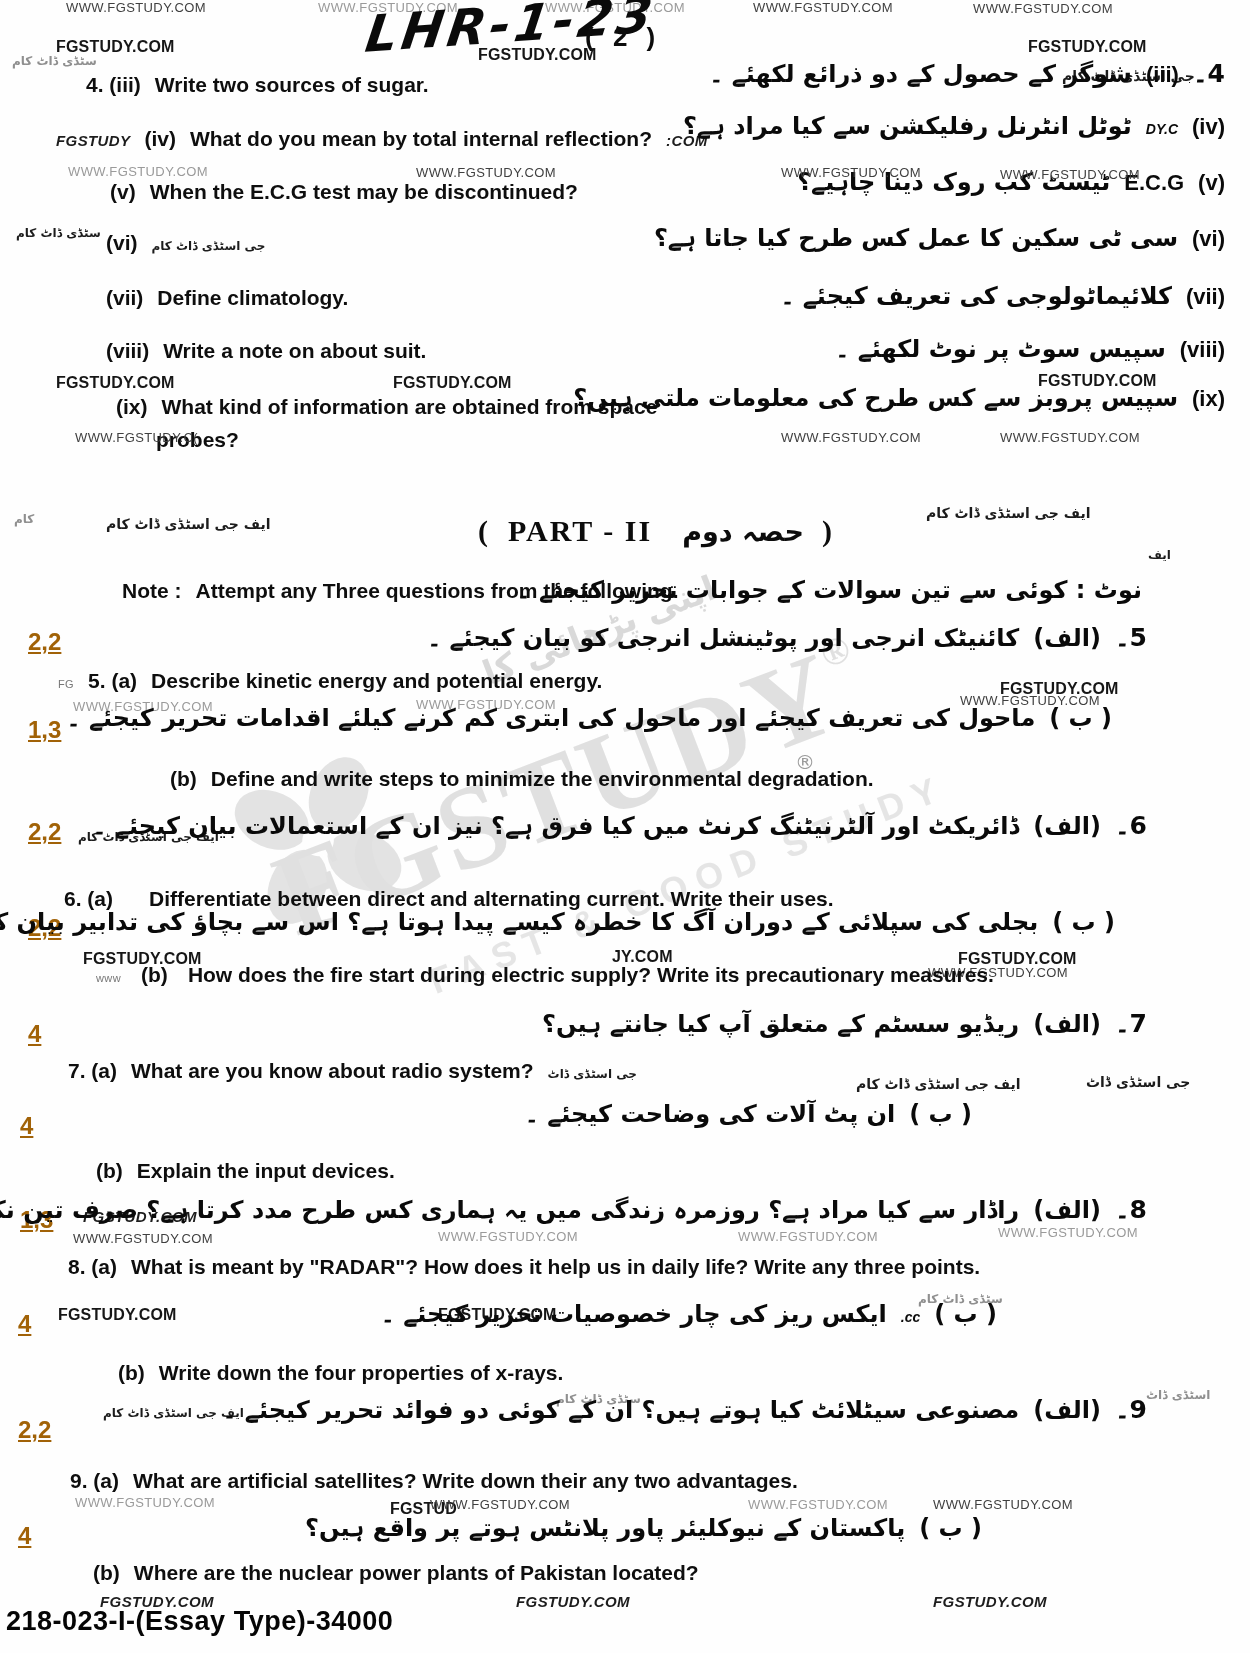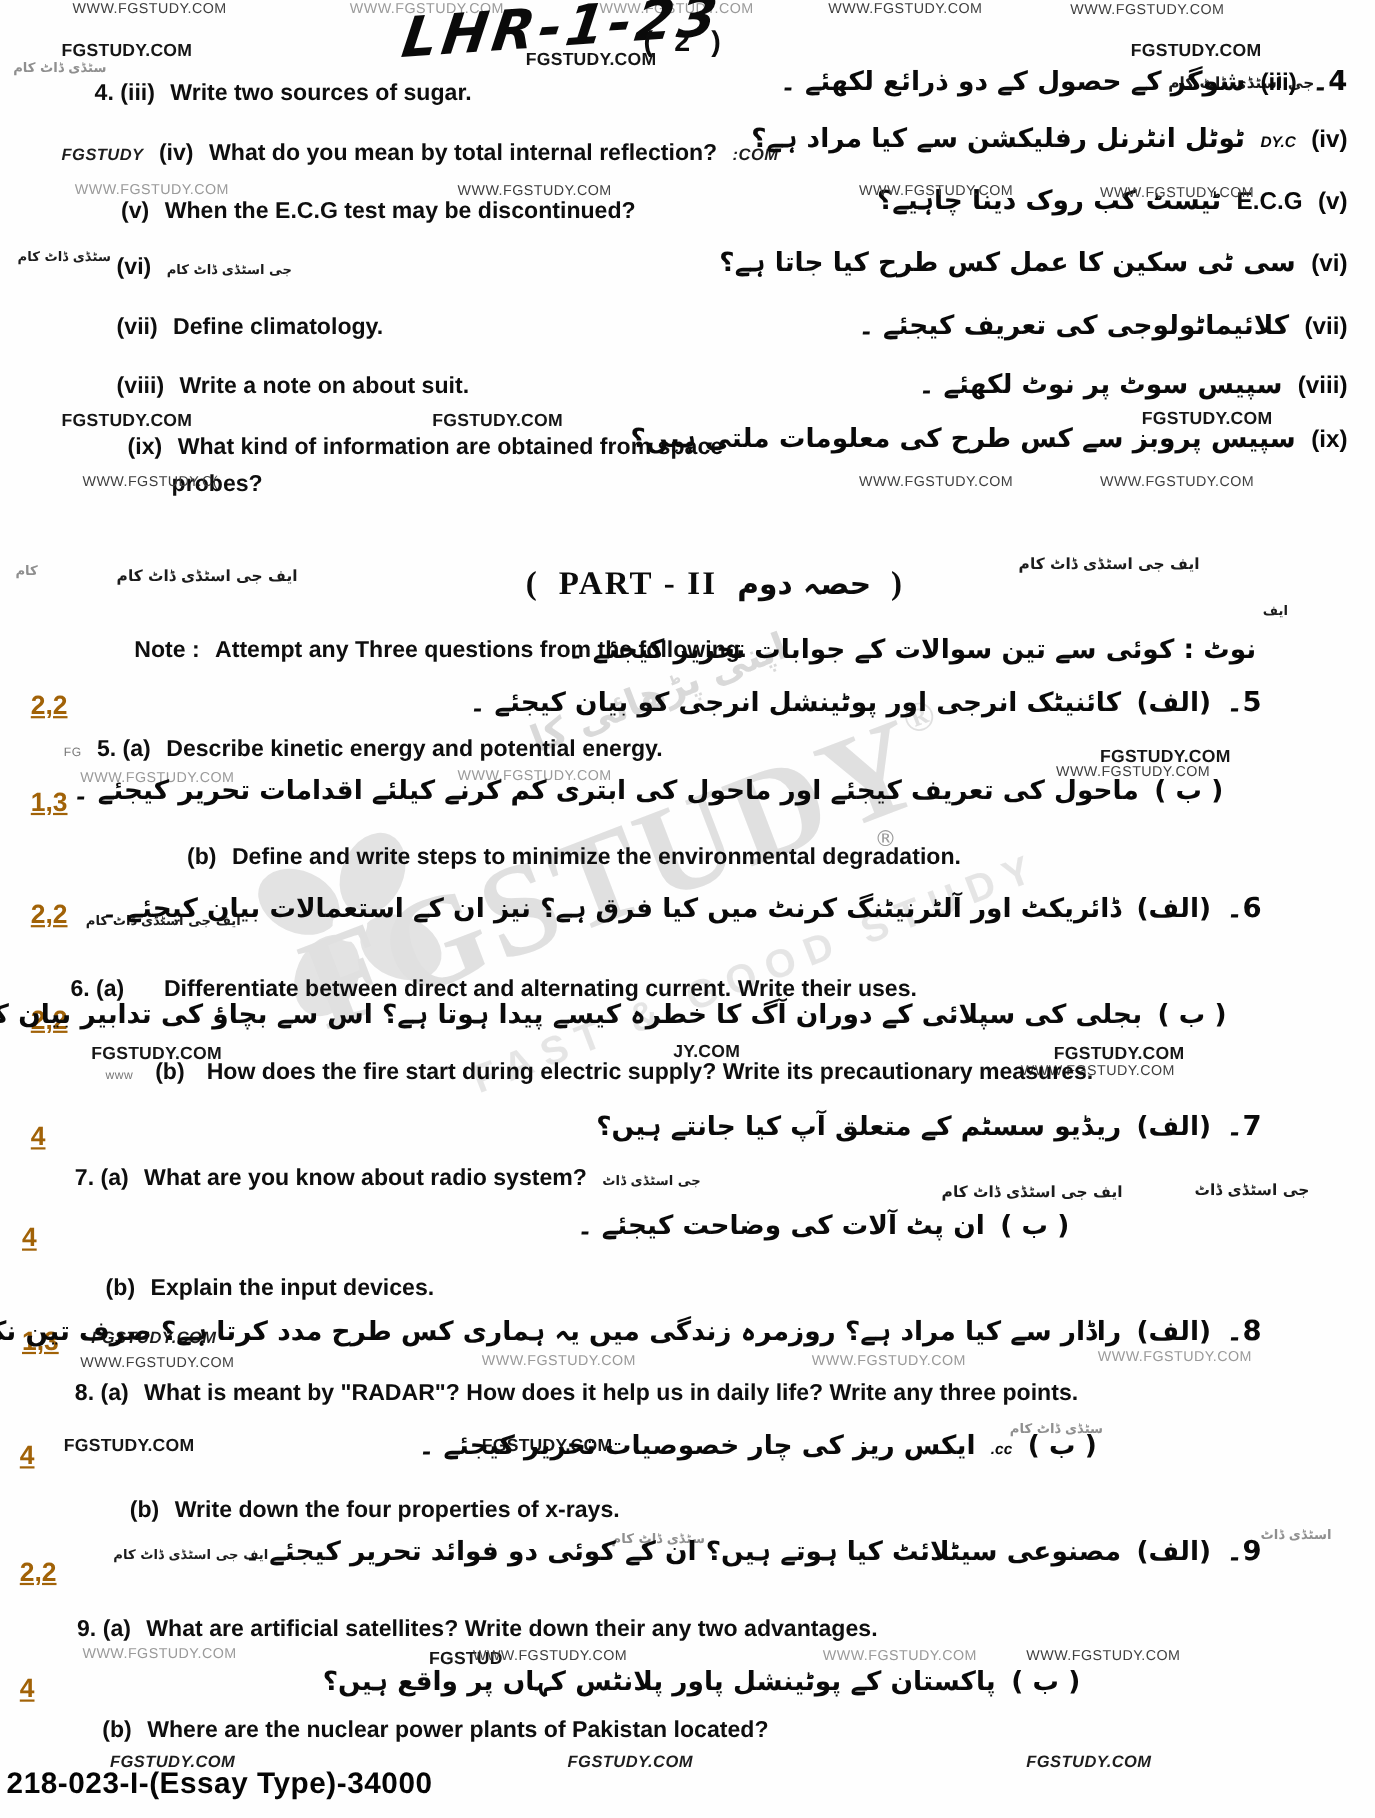--- a/index.html
+++ b/index.html
@@ -27,21 +27,21 @@
   .ur .item{font:700 22px "Liberation Sans",sans-serif;direction:ltr;}
   .ur .qnum{font:700 25px "DejaVu Sans",sans-serif;}
   .ur .lat{font:700 22px "Liberation Sans",sans-serif;direction:ltr;}
   .ur .lat.sm{font-size:14px;font-style:italic;}
   
   .hand{font:700 50px "DejaVu Sans",sans-serif;font-style:italic;letter-spacing:4px;color:#0a0a0a;
         transform:rotate(-4deg) skewX(-12deg);transform-origin:left bottom;}
   .pagenum{font:700 26px "Liberation Sans",sans-serif;letter-spacing:6px;color:#0c0c0c;}
   
   .p2{display:flex;gap:18px;align-items:baseline;font:700 30px "Liberation Serif",serif;color:#0c0c0c;letter-spacing:2px;}
-  .p2 .u{font:700 27px "DejaVu Sans",sans-serif;letter-spacing:0;}
+  .p2 .u{font:700 27px "DejaVu Sans",sans-serif;letter-spacing:0;margin-left:12px;}
   .reg{font:400 20px "DejaVu Sans",sans-serif;color:#9b9b9b;}
   
   .code{font:700 27px "Liberation Sans",sans-serif;color:#050505;letter-spacing:.5px;}
   
   .cwm{position:absolute;left:240px;top:620px;width:740px;height:430px;
        transform:rotate(-21deg);transform-origin:center;opacity:.5;z-index:0;pointer-events:none;}
   .cwm .brand{position:absolute;left:40px;top:90px;font:700 118px "Liberation Serif",serif;
        color:#c3c3c3;letter-spacing:4px;}
   .cwm .brand sup{font-size:38px;vertical-align:60px;}
   .cwm .tag{position:absolute;left:150px;top:268px;font:700 36px "Liberation Sans",sans-serif;
@@ -306,21 +306,21 @@
       <span>What are artificial satellites? Write down their any two advantages.</span>
     </div>
     <span class="abs wm faded" style="left:75px;top:1496px;">WWW.FGSTUDY.COM</span>
     <span class="abs wm b" style="left:366px;top:1500px;margin-left:24px;">FGSTUD</span>
     <span class="abs wm" style="left:430px;top:1498px;">WWW.FGSTUDY.COM</span>
     <span class="abs wm faded" style="left:748px;top:1498px;">WWW.FGSTUDY.COM</span>
     <span class="abs wm" style="left:933px;top:1498px;">WWW.FGSTUDY.COM</span>
     <span class="abs marks" style="left:18px;top:1522px;">4</span>
     <div class="abs ur" style="right:268px;top:1512px;">
       <span>( ب )</span>
-      <span>پاکستان کے پوٹینشل پاور پلانٹس کہاں پر واقع ہیں؟</span>
+      <span>پاکستان کے نیوکلیئر پاور پلانٹس ہوتے پر واقع ہیں؟</span>
     </div>
     <div class="abs en" style="left:93px;top:1560px;">
       <span class="qn">(b)</span>
       <span>Where are the nuclear power plants of Pakistan located?</span>
     </div>
 
     <span class="abs wm it" style="left:100px;top:1593px;">FGSTUDY.COM</span>
     <span class="abs wm it" style="left:516px;top:1593px;">FGSTUDY.COM</span>
     <span class="abs wm it" style="left:933px;top:1593px;">FGSTUDY.COM</span>
     <span class="abs code" style="left:6px;top:1606px;text-align:right;">218-023-I-(Essay Type)-34000</span>

